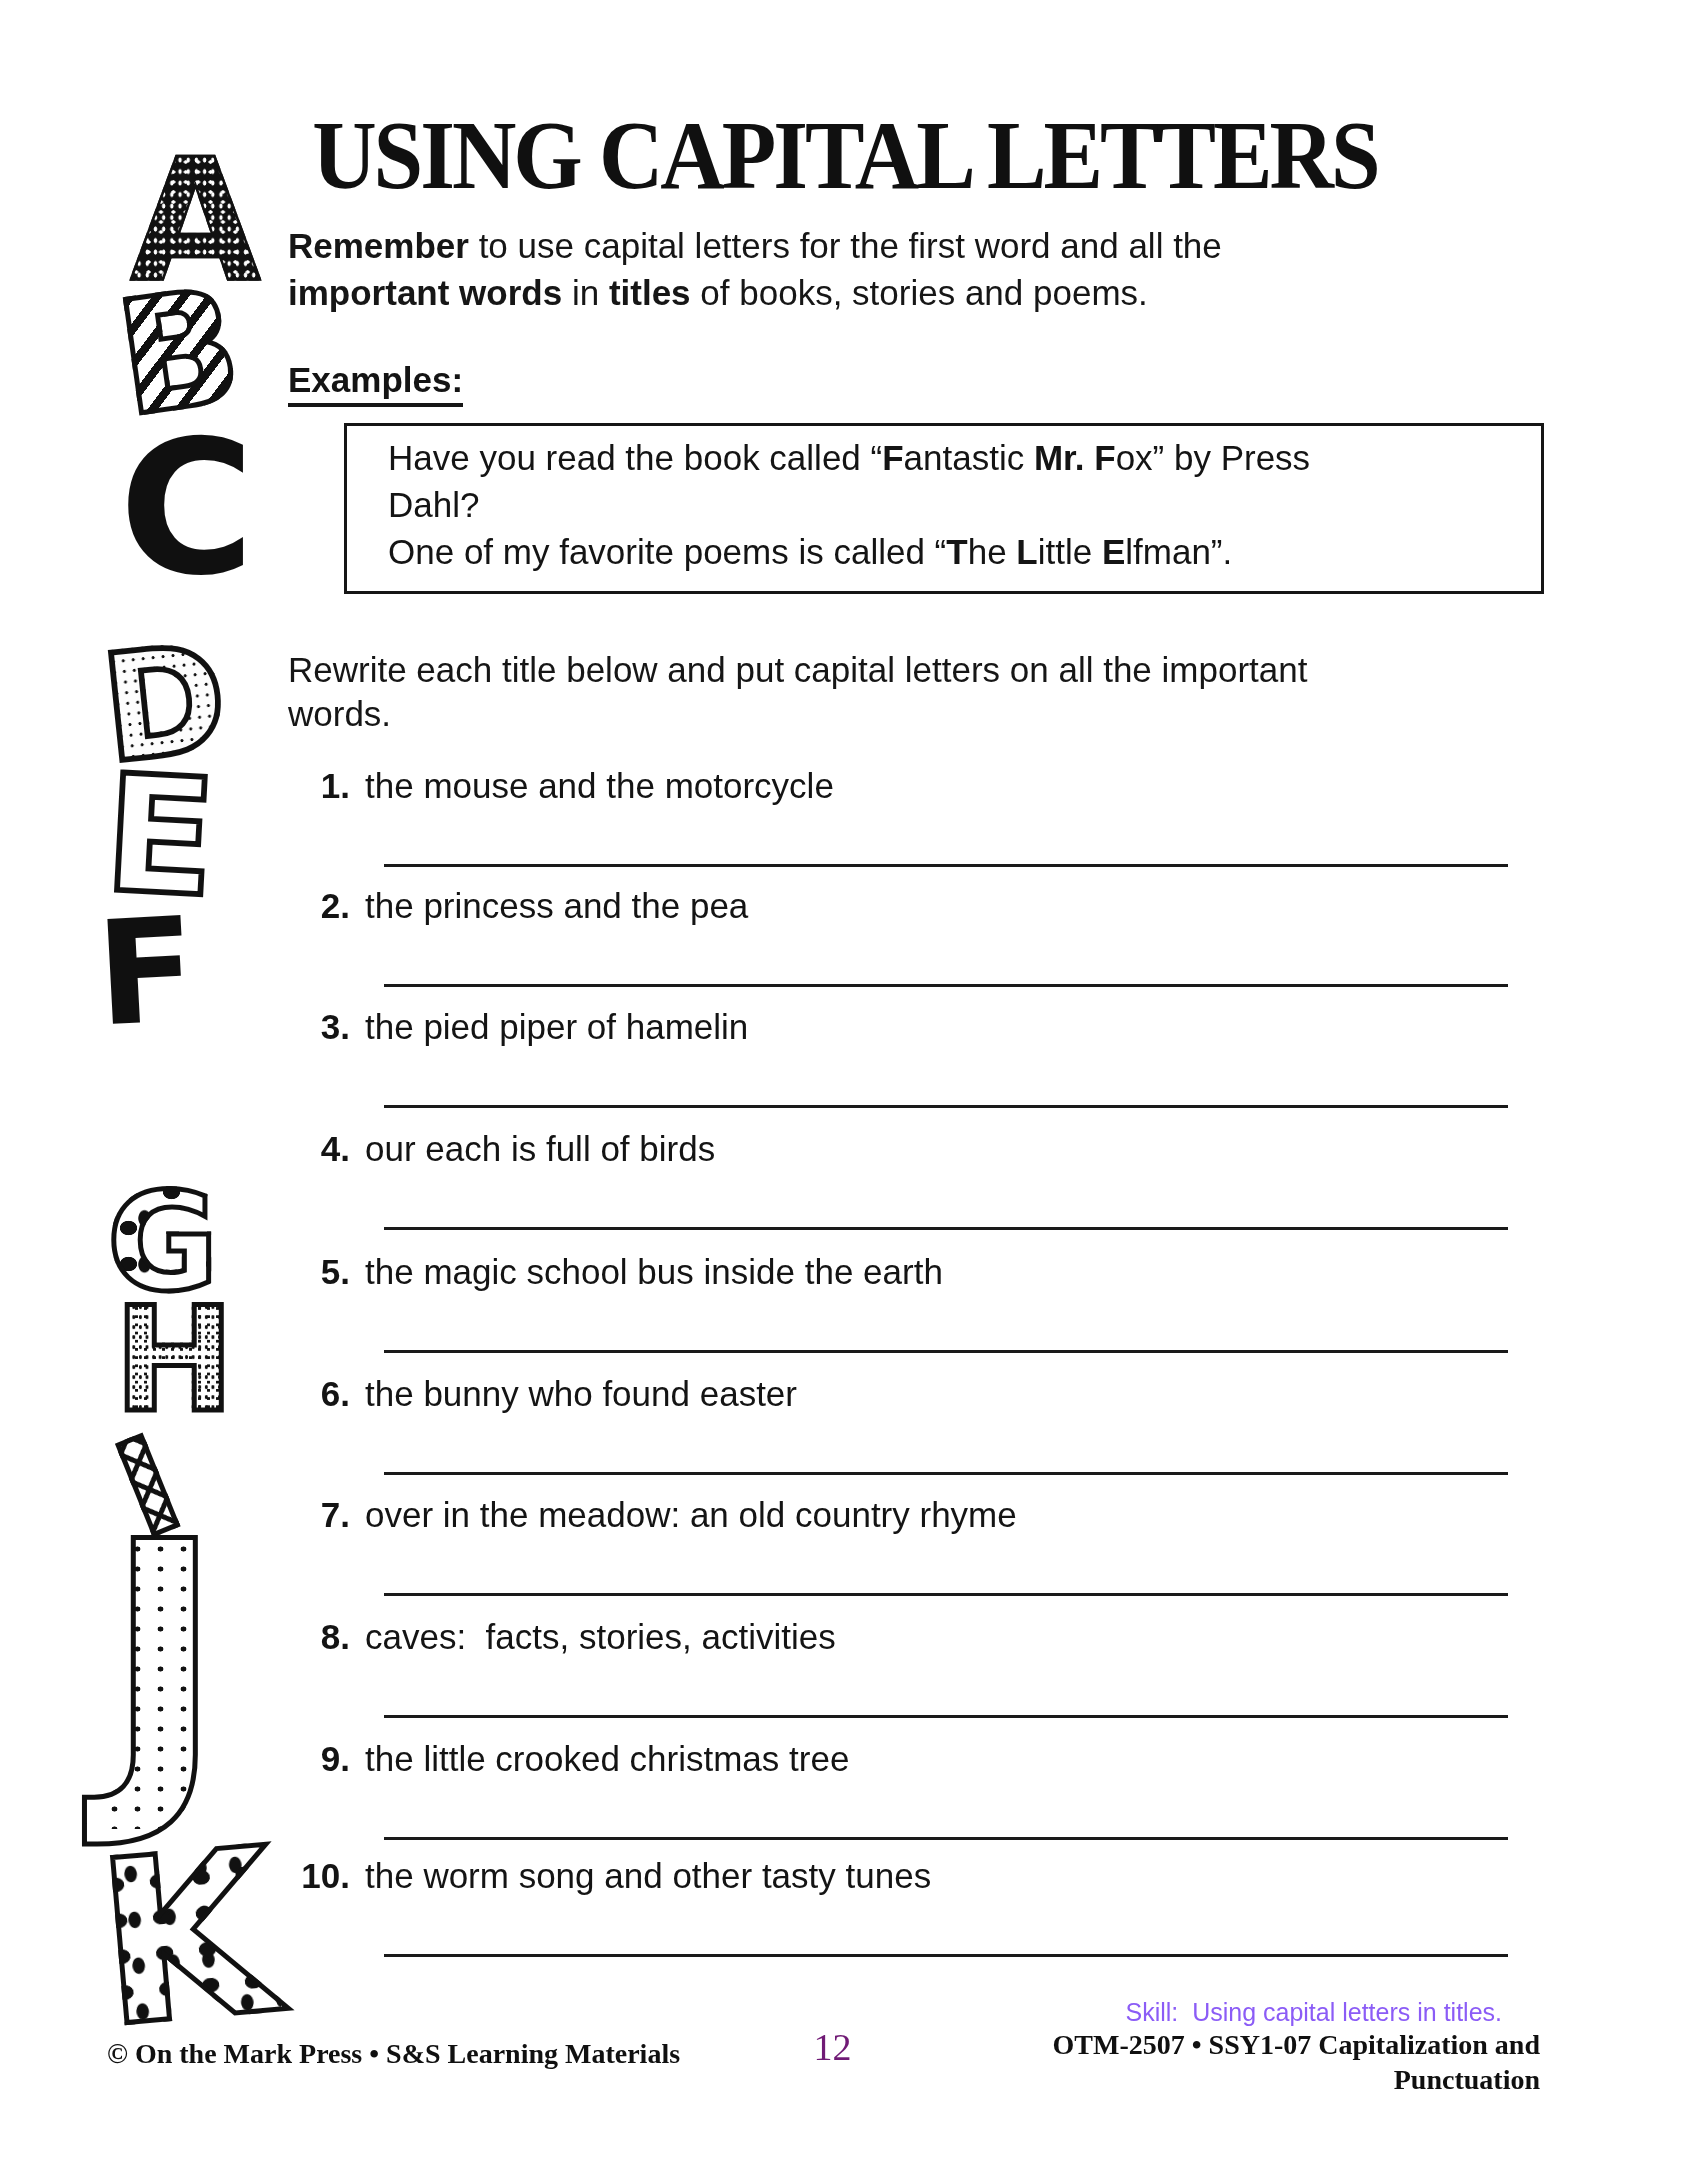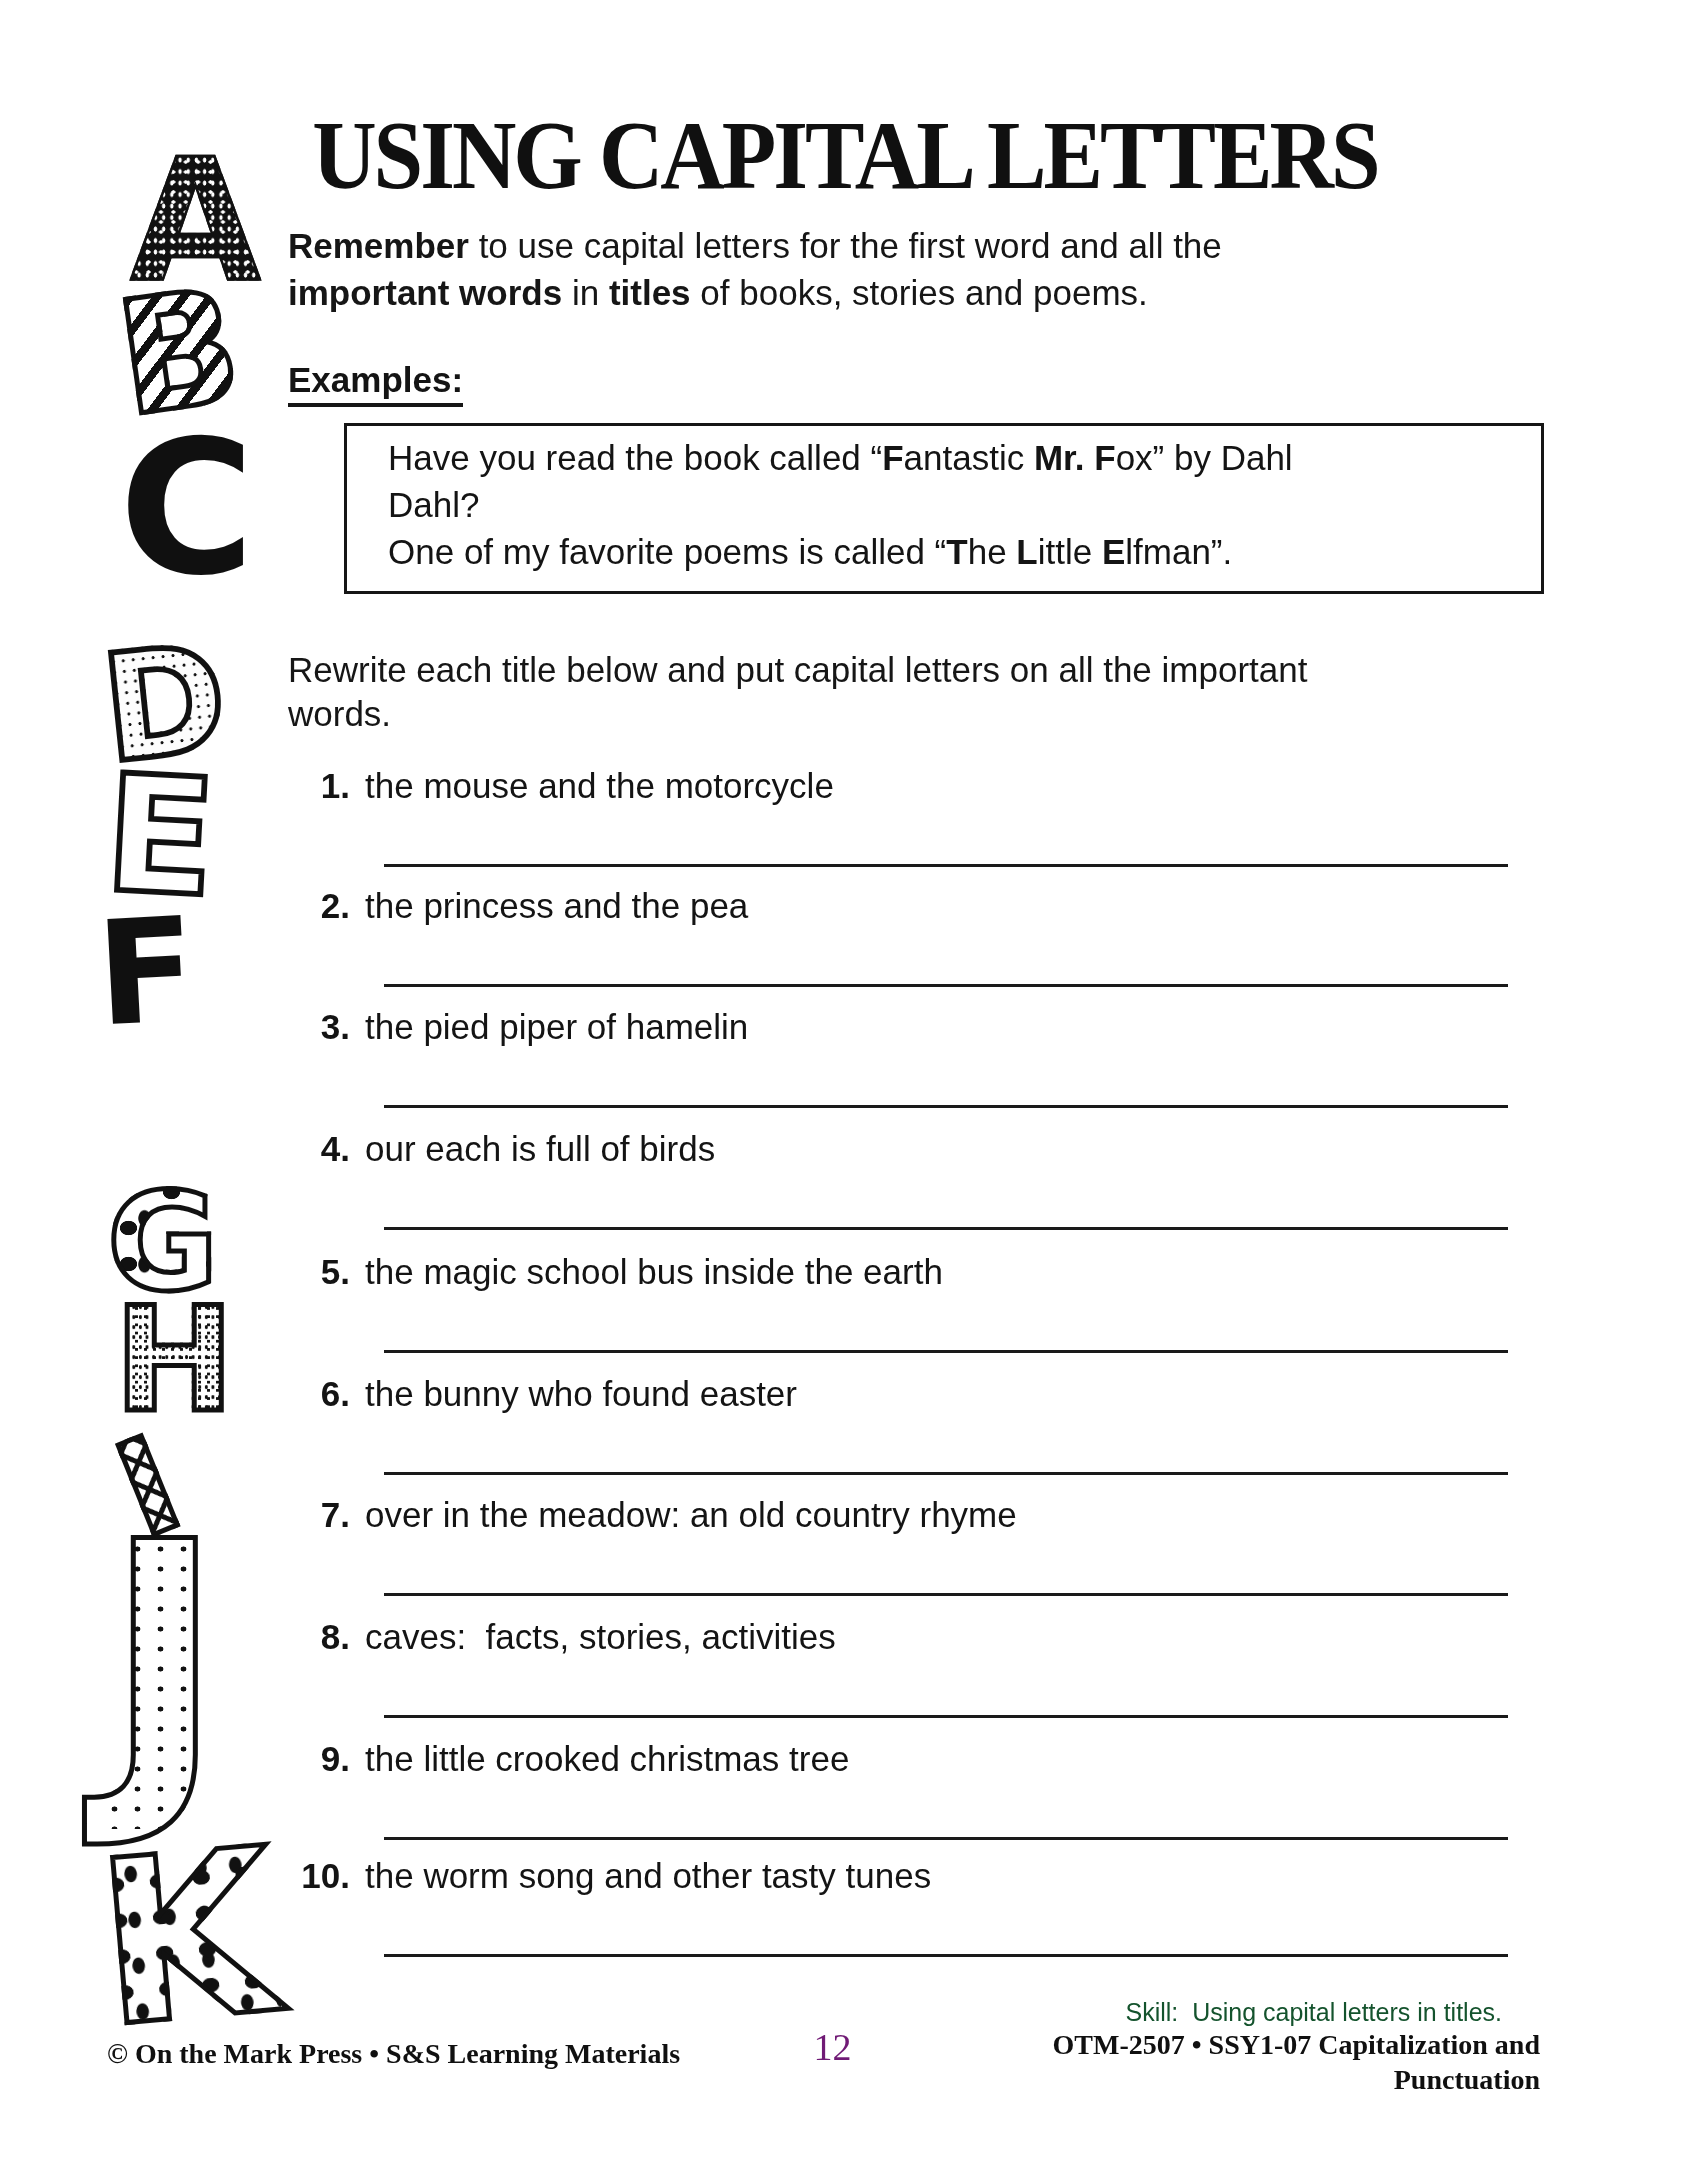--- a/index.html
+++ b/index.html
@@ -101,21 +101,21 @@
   .pat-dots {
     color:transparent; background-color:#fff;
     background-image:radial-gradient(#111 2.6px, transparent 3.2px);
     background-size:23px 20px;
     -webkit-background-clip:text; background-clip:text; -webkit-text-stroke:5px #111;
   }
 
   
   .skill-line {
     position:absolute; right:185px; top:1997px; font-size:25px; line-height:30px;
-    white-space:pre; color:#14532d;
+    white-space:pre; color:#8b5cf6;
   }
   .footer-serif { font-family:"Liberation Serif", serif; font-weight:bold; font-size:28px; line-height:33px; color:#101010; }
   .copyright { position:absolute; left:107px; top:2037px;text-align:center; }
   .page-number {
     position:absolute; left:783px; top:2025px; width:99px; text-align:center;
     font-family:"Liberation Serif", serif; font-weight:normal; font-size:38px; color:#701a75;
   }
   .otm-line1 { position:absolute; right:147px; top:2028px; }
   .otm-line2 { position:absolute; right:147px; top:2063px; }
 </style>
@@ -141,21 +141,21 @@
   <h1 class="title">USING CAPITAL LETTERS</h1>
 
   <p class="body-block intro">
     <span class="line"><span class="seg b">Remember</span><span class="seg"> to use capital letters for the first word and all the</span></span>
     <span class="line"><span class="seg b">important words</span><span class="seg"> in </span><span class="seg b">titles</span><span class="seg"> of books, stories and poems.</span></span>
   </p>
 
   <div class="examples-heading">Examples:</div>
 
   <div class="example-box">
-    <span class="line"><span class="seg">Have you read the book called “</span><span class="seg b">F</span><span class="seg">antastic </span><span class="seg b">Mr. F</span><span class="seg">ox” by Dahl</span></span>
+    <span class="line"><span class="seg">Have you read the book called “</span><span class="seg b">F</span><span class="seg">antastic </span><span class="seg b">Mr. F</span><span class="seg">ox” by Press</span></span>
     <span class="line"><span class="seg">Dahl?</span></span>
     <span class="line"><span class="seg">One of my favorite poems is called “</span><span class="seg b">T</span><span class="seg">he </span><span class="seg b">L</span><span class="seg">ittle </span><span class="seg b">E</span><span class="seg">lfman”.</span></span>
   </div>
 
   <p class="body-block instructions">
     <span class="line">Rewrite each title below and put capital letters on all the important</span>
     <span class="line">words.</span>
   </p>
 
   <div class="row" style="top:765px">

